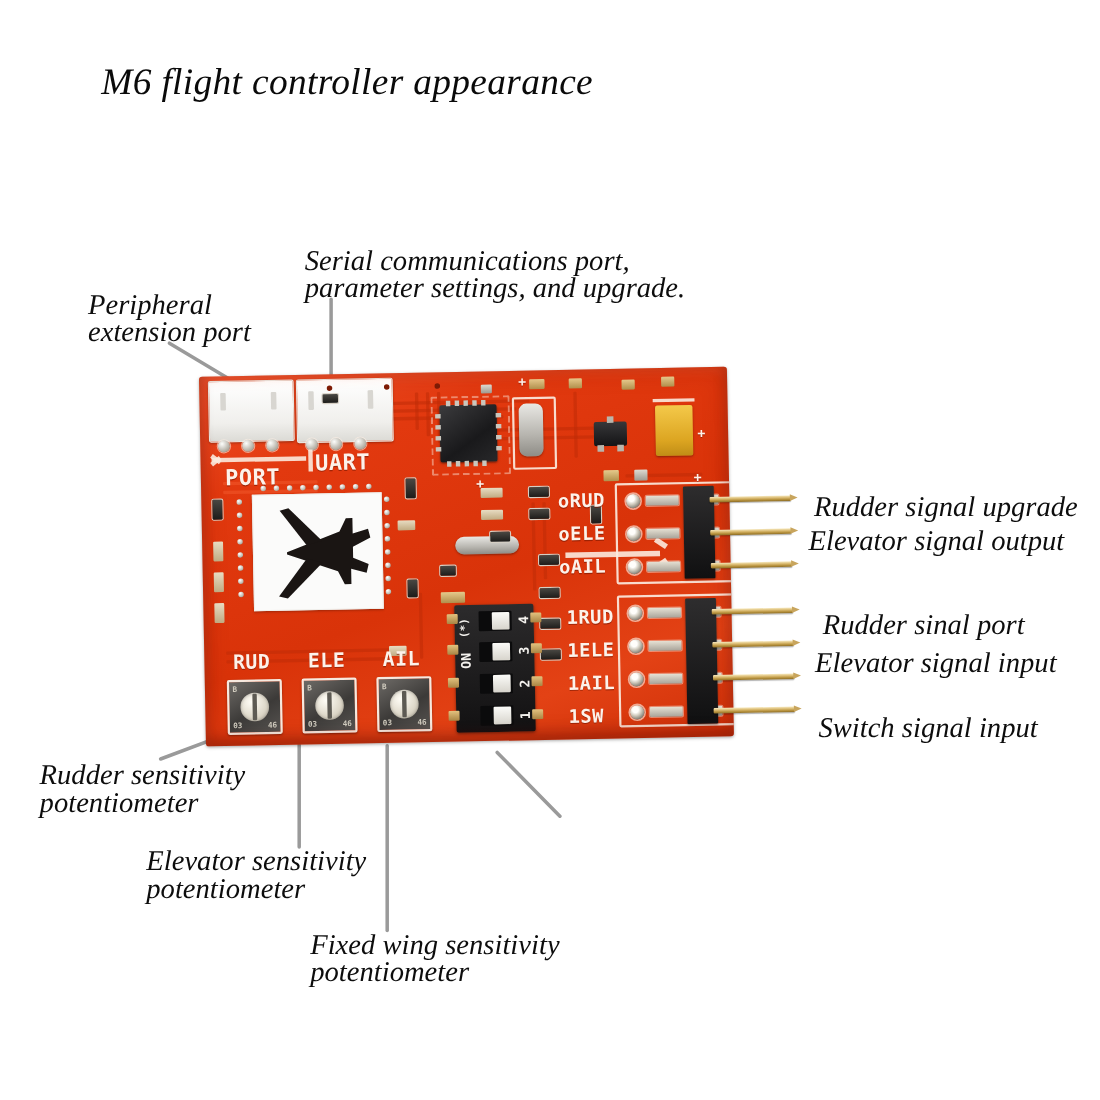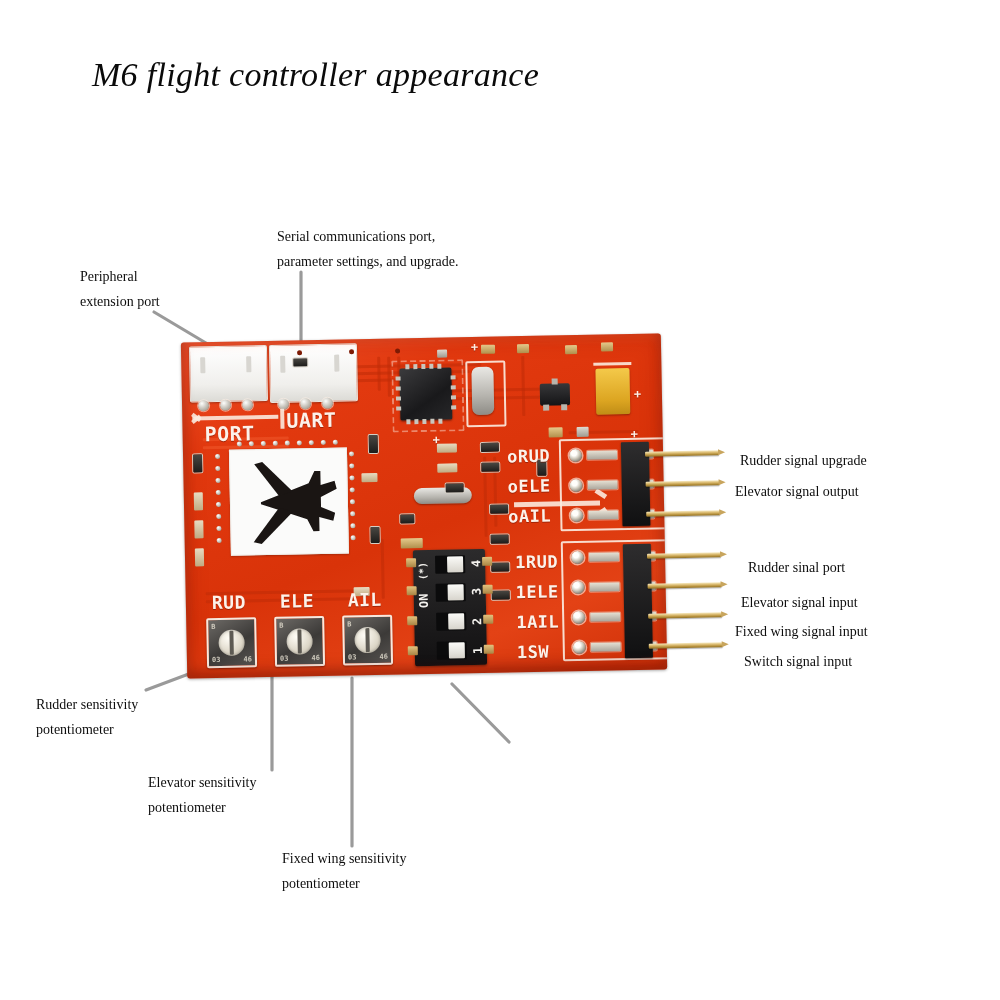--- a/index.html
+++ b/index.html
@@ -16,21 +16,21 @@
   
   .page-title{
     position:absolute;left:92px;top:56px;
     font-size:34px;font-style:italic;color:#0a0a0a;
     letter-spacing:.3px;white-space:nowrap;
   }
 
   
   .ann{
     position:absolute;
-    font-size:14px;color:#0d0d0d;
+    font-size:26px;font-style:italic;color:#0d0d0d;
     line-height:25px;white-space:pre-line;
   }
   .ann.right{text-align:left;}
 
   
   #leaders{position:absolute;left:0;top:0;width:1000px;height:1000px;}
 
   
   #board-wrap{
     position:absolute;left:178px;top:330px;
@@ -186,26 +186,25 @@
 
   <div class="ann" style="left:80px;top:264px;">Peripheral
 extension port</div>
   <div class="ann" style="left:277px;top:224px;">Serial communications port,
 parameter settings, and upgrade.</div>
 
   <div class="ann right" style="left:740px;top:448px;">Rudder signal upgrade</div>
   <div class="ann right" style="left:735px;top:479px;">Elevator signal output</div>
   <div class="ann right" style="left:748px;top:555px;">Rudder sinal port</div>
   <div class="ann right" style="left:741px;top:590px;">Elevator signal input</div>
-  <div class="ann right" style="left:735px;top:619px;">Fixed wing signal input</div>
   <div class="ann right" style="left:744px;top:649px;">Switch signal input</div>
 
   <div class="ann" style="left:36px;top:692px;">Rudder sensitivity
 potentiometer</div>
-  <div class="ann" style="left:148px;top:770px;">Elevator sensitivity
+  <div class="ann" style="left:133px;top:770px;">Elevator sensitivity
 potentiometer</div>
   <div class="ann" style="left:282px;top:846px;">Fixed wing sensitivity
 potentiometer</div>
 
   <div id="board-wrap">
     <div class="pcb">
 
       <div class="trace" style="left:120px;top:26px;width:180px;height:3px;"></div>
       <div class="trace" style="left:120px;top:33px;width:168px;height:3px;"></div>
       <div class="trace" style="left:120px;top:40px;width:156px;height:3px;"></div>

